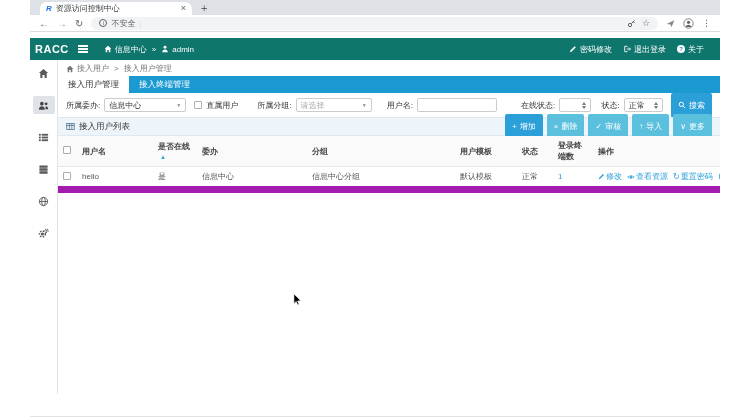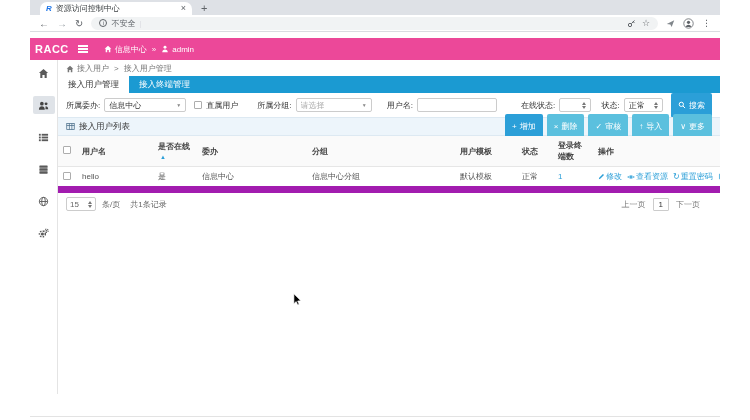--- a/index.html
+++ b/index.html
@@ -23,21 +23,21 @@
   .infoc { width:8px; height:8px; border:1px solid #5f6368; border-radius:50%; font-size:6px; line-height:6px; display:flex; align-items:center; justify-content:center; flex:0 0 auto; }
   .vsep { color:#dadce0; }
   .host { color:#202124; }
   .ob-right { margin-left:auto; display:flex; align-items:center; gap:6px; }
   .star { font-size:9px; color:#5f6368; }
   .avatar { width:11px; height:11px; }
   .dots { font-size:9px; color:#5f6368; }
   .i { display:inline-block; vertical-align:middle; }
 
   
-  .appbar { position:absolute; top:38px; left:0; right:0; height:22px; background:#ec4899; color:#fff; display:flex; align-items:center; font-size:8px; padding-right:16px; }
+  .appbar { position:absolute; top:38px; left:0; right:0; height:22px; background:#0f766e; color:#fff; display:flex; align-items:center; font-size:8px; padding-right:16px; }
   .logo { font-size:11px; font-weight:bold; padding:0 9px 0 5px; letter-spacing:.5px; }
   .burger { width:10px; display:flex; flex-direction:column; gap:1.5px; margin-right:16px; }
   .burger b { height:1.5px; background:#fff; display:block; }
   .ab-item { display:flex; align-items:center; gap:3px; }
   .ab-sep { margin:0 5px; opacity:.9; }
   .ab-right { margin-left:auto; display:flex; align-items:center; gap:11px; }
   .qcirc { width:8px; height:8px; border-radius:50%; background:#fff; color:#1d8fc6; font-size:6px; font-weight:bold; display:flex; align-items:center; justify-content:center; }
 
   .mainwrap { position:absolute; top:60px; left:0; right:0; bottom:22px; display:flex; background:#fff; }
   .sidenav { width:28px; border-right:1px solid #e4e4e4; display:flex; flex-direction:column; align-items:center; padding-top:4px; gap:14px; }
@@ -144,20 +144,39 @@
           </svg>
         <span>信息中心</span>
       </span>
       <span class="ab-sep">»</span>
       <span class="ab-item">
         <svg class="i" width="8" height="8" viewBox="0 0 12 12" fill="#fff">
             <circle cx="6" cy="3.5" r="2.2"></circle>
             <path d="M1.8 11 c0-2.6 1.8-4.2 4.2-4.2 s4.2 1.6 4.2 4.2 Z"></path>
           </svg>
         <span>admin</span>
+      </span>
+      <span class="ab-right">
+        <span class="ab-item">
+          <svg class="i" width="8" height="8" viewBox="0 0 12 12" fill="#fff">
+              <path d="M1.5 10.5 L2 8.2 L8.5 1.7 L10.3 3.5 L3.8 10 Z"></path>
+            </svg>
+          <span>密码修改</span>
+        </span>
+        <span class="ab-item">
+          <svg class="i" width="8" height="8" viewBox="0 0 12 12" fill="none" stroke="#fff" stroke-width="1.3">
+              <path d="M7 2 H2.5 V10 H7"></path>
+              <path d="M5.5 6 H11 M9 3.8 L11.2 6 L9 8.2"></path>
+            </svg>
+          <span>退出登录</span>
+        </span>
+        <span class="ab-item">
+          <span class="qcirc">?</span>
+          <span>关于</span>
+        </span>
       </span>
     </div>
 
     <div class="mainwrap">
       <div class="sidenav">
         <span class="snav">
           <svg class="i" width="11" height="11" viewBox="0 0 12 12" fill="#5a5a5a">
               <path d="M6 1 L11 5.5 H9.5 V11 H7.2 V7.5 H4.8 V11 H2.5 V5.5 H1 Z"></path>
             </svg>
         </span>
@@ -349,36 +368,20 @@
                         <path d="M5.5 6 H11 M9 3.8 L11.2 6 L9 8.2"></path>
                       </svg>
 
                   </a>
                 </span>
               </td>
             </tr>
           </tbody>
         </table>
 
-        <div class="pager">
-          <span class="sel" style="width:30px">
-            <span class="val">15</span>
-            <span class="updown">
-                <i class="up"></i>
-                <i class="dn"></i>
-              </span>
-          </span>
-          <span>条/页</span>
-          <span style="margin-left:4px">共1条记录</span>
-          <span class="pg-right">
-            <span class="pg-nav">上一页</span>
-            <span class="pg-cur">1</span>
-            <span class="pg-nav">下一页</span>
-          </span>
-        </div>
       </div>
     </div>
 
   </div>
 
   <svg class="cursor" viewBox="0 0 12 17">
     <path d="M1 1 L1 13 L3.8 10.4 L5.6 14.6 L7.4 13.8 L5.6 9.7 L9.5 9.5 Z" fill="#000" stroke="#fff" stroke-width="0.8"></path>
   </svg>
 </div>
 

